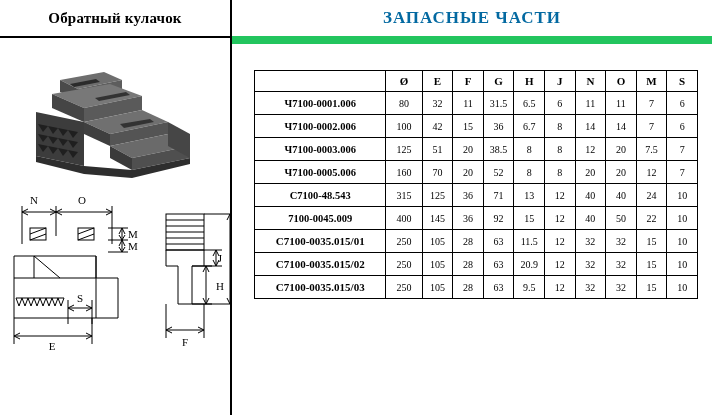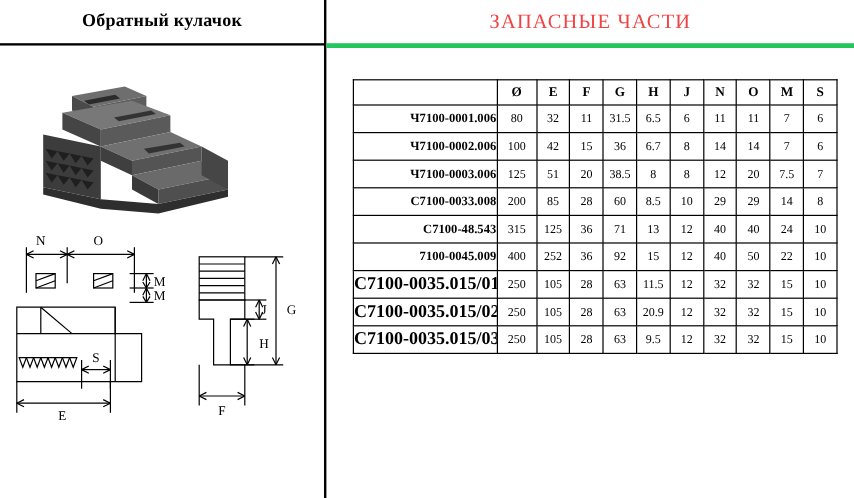--- a/index.html
+++ b/index.html
@@ -9,21 +9,21 @@
     font-family:"Liberation Serif", serif;
     overflow:hidden;
     position:relative;
   }
   .page{
     position:absolute;inset:0;
     display:flex;
   }
   
   .left{
-    width:272px;
+    width:232px;
     position:relative;
     border-right:2px solid #000;
     box-sizing:border-box;
   }
   .left-title{
     height:36px;
     border-bottom:2px solid #000;
     display:flex;align-items:center;justify-content:center;
     font-weight:bold;
     font-size:15px;
@@ -41,26 +41,26 @@
     overflow:hidden;
   }
   
   .right{
     flex:1;
     position:relative;
     box-sizing:border-box;
   }
   .right-title{
     height:36px;
-    border-bottom:4px solid #22c55e;
+    border-bottom:8px solid #22c55e;
     display:flex;align-items:center;justify-content:center;
-    font-weight:normal;
+    font-weight:bold;
     font-size:17px;
     letter-spacing:1px;
-    color:#ef4444;
+    color:#0369a1;
   }
   .table-wrap{
     padding:26px 14px 0 22px;
     box-sizing:border-box;
   }
   table.parts{
     border-collapse:collapse;
     width:100%;
     font-size:10px;
     table-layout:fixed;
@@ -74,27 +74,27 @@
     color:#000;
     overflow:hidden;
     white-space:nowrap;
   }
   table.parts th{
     font-weight:bold;
     font-size:11px;
     height:20px;
   }
   table.parts td.code{
-    text-align:right;
+    text-align:center;
     padding-left:0;
     font-weight:bold;
     font-size:10.5px;
   }
   table.parts td.code.small{
-    font-size:15px;
+    font-size:11px;
     font-weight:bold;
   }
   table.parts col.c-code{width:116px;}
   table.parts col.c-d{width:32px;}
   table.parts col.c-n{width:27px;}
   
   svg{display:block;}
 </style>
 </head>
 <body>
@@ -353,49 +353,49 @@
               <td>20</td>
               <td>38.5</td>
               <td>8</td>
               <td>8</td>
               <td>12</td>
               <td>20</td>
               <td>7.5</td>
               <td>7</td>
             </tr>
             <tr>
-              <td class="code">С7100-0033.008</td>
-              <td>200</td>
-              <td>85</td>
-              <td>28</td>
-              <td>60</td>
-              <td>8.5</td>
-              <td>10</td>
-              <td>29</td>
-              <td>29</td>
-              <td>14</td>
+              <td class="code">Ч7100-0005.006</td>
+              <td>160</td>
+              <td>70</td>
+              <td>20</td>
+              <td>52</td>
               <td>8</td>
+              <td>8</td>
+              <td>20</td>
+              <td>20</td>
+              <td>12</td>
+              <td>7</td>
             </tr>
             <tr>
               <td class="code">С7100-48.543</td>
               <td>315</td>
               <td>125</td>
               <td>36</td>
               <td>71</td>
               <td>13</td>
               <td>12</td>
               <td>40</td>
               <td>40</td>
               <td>24</td>
               <td>10</td>
             </tr>
             <tr>
               <td class="code">7100-0045.009</td>
               <td>400</td>
-              <td>252</td>
+              <td>145</td>
               <td>36</td>
               <td>92</td>
               <td>15</td>
               <td>12</td>
               <td>40</td>
               <td>50</td>
               <td>22</td>
               <td>10</td>
             </tr>
             <tr>

